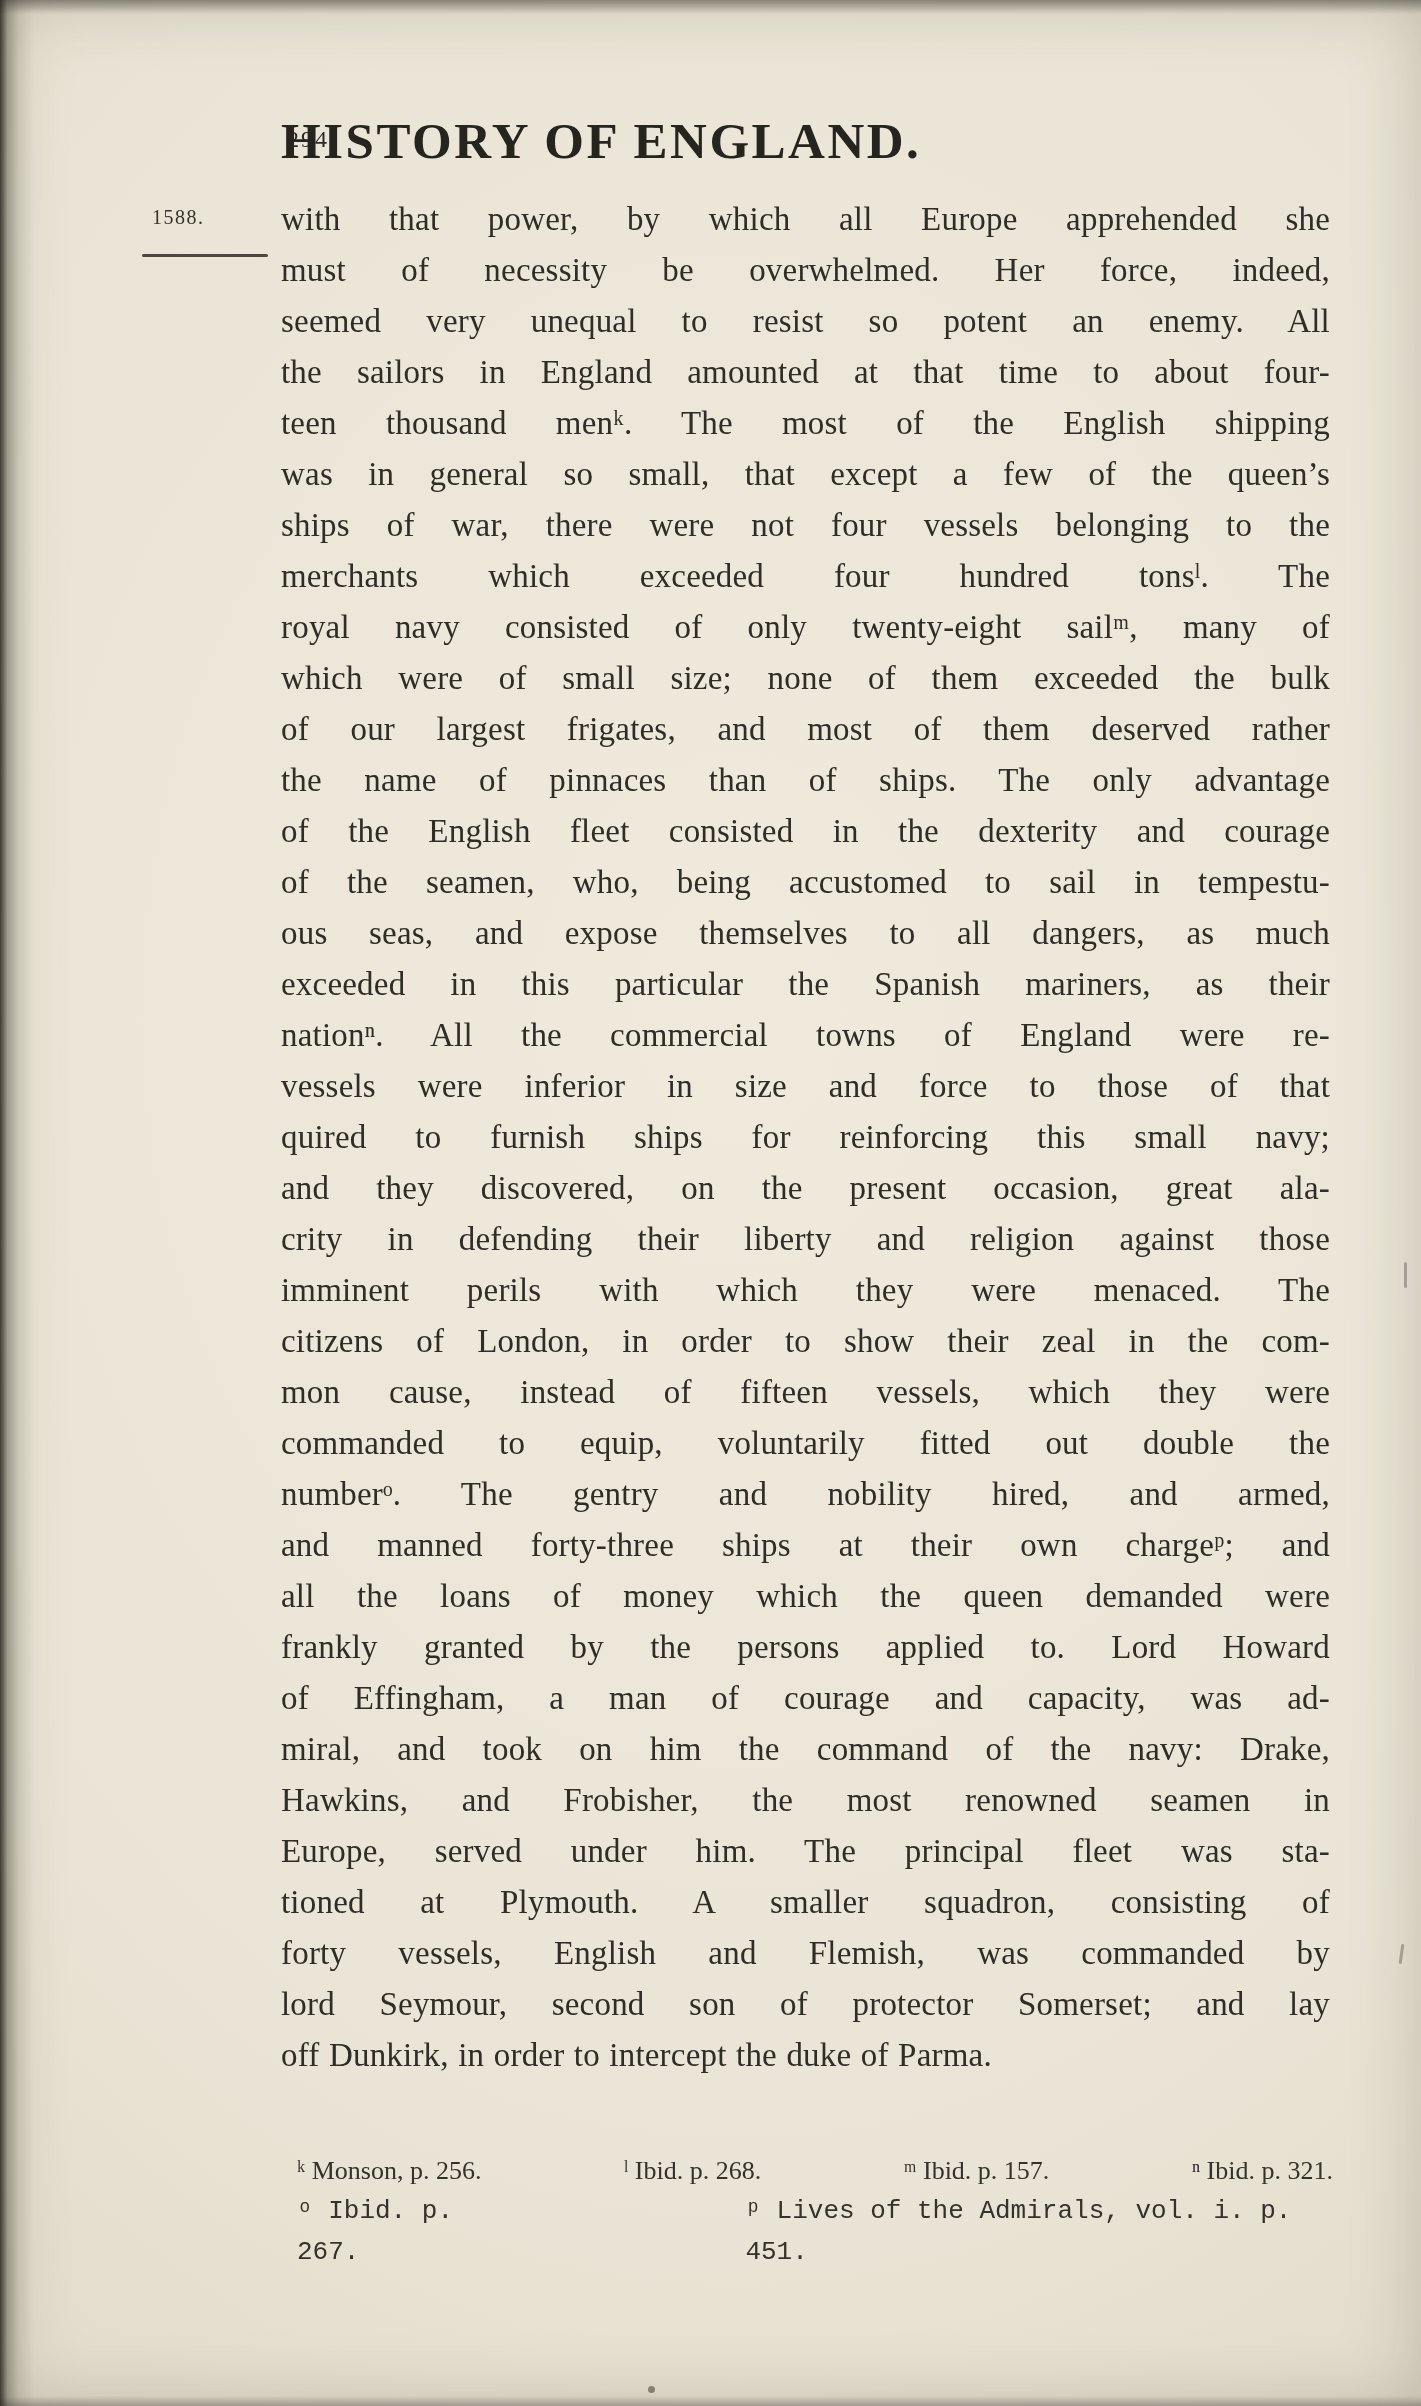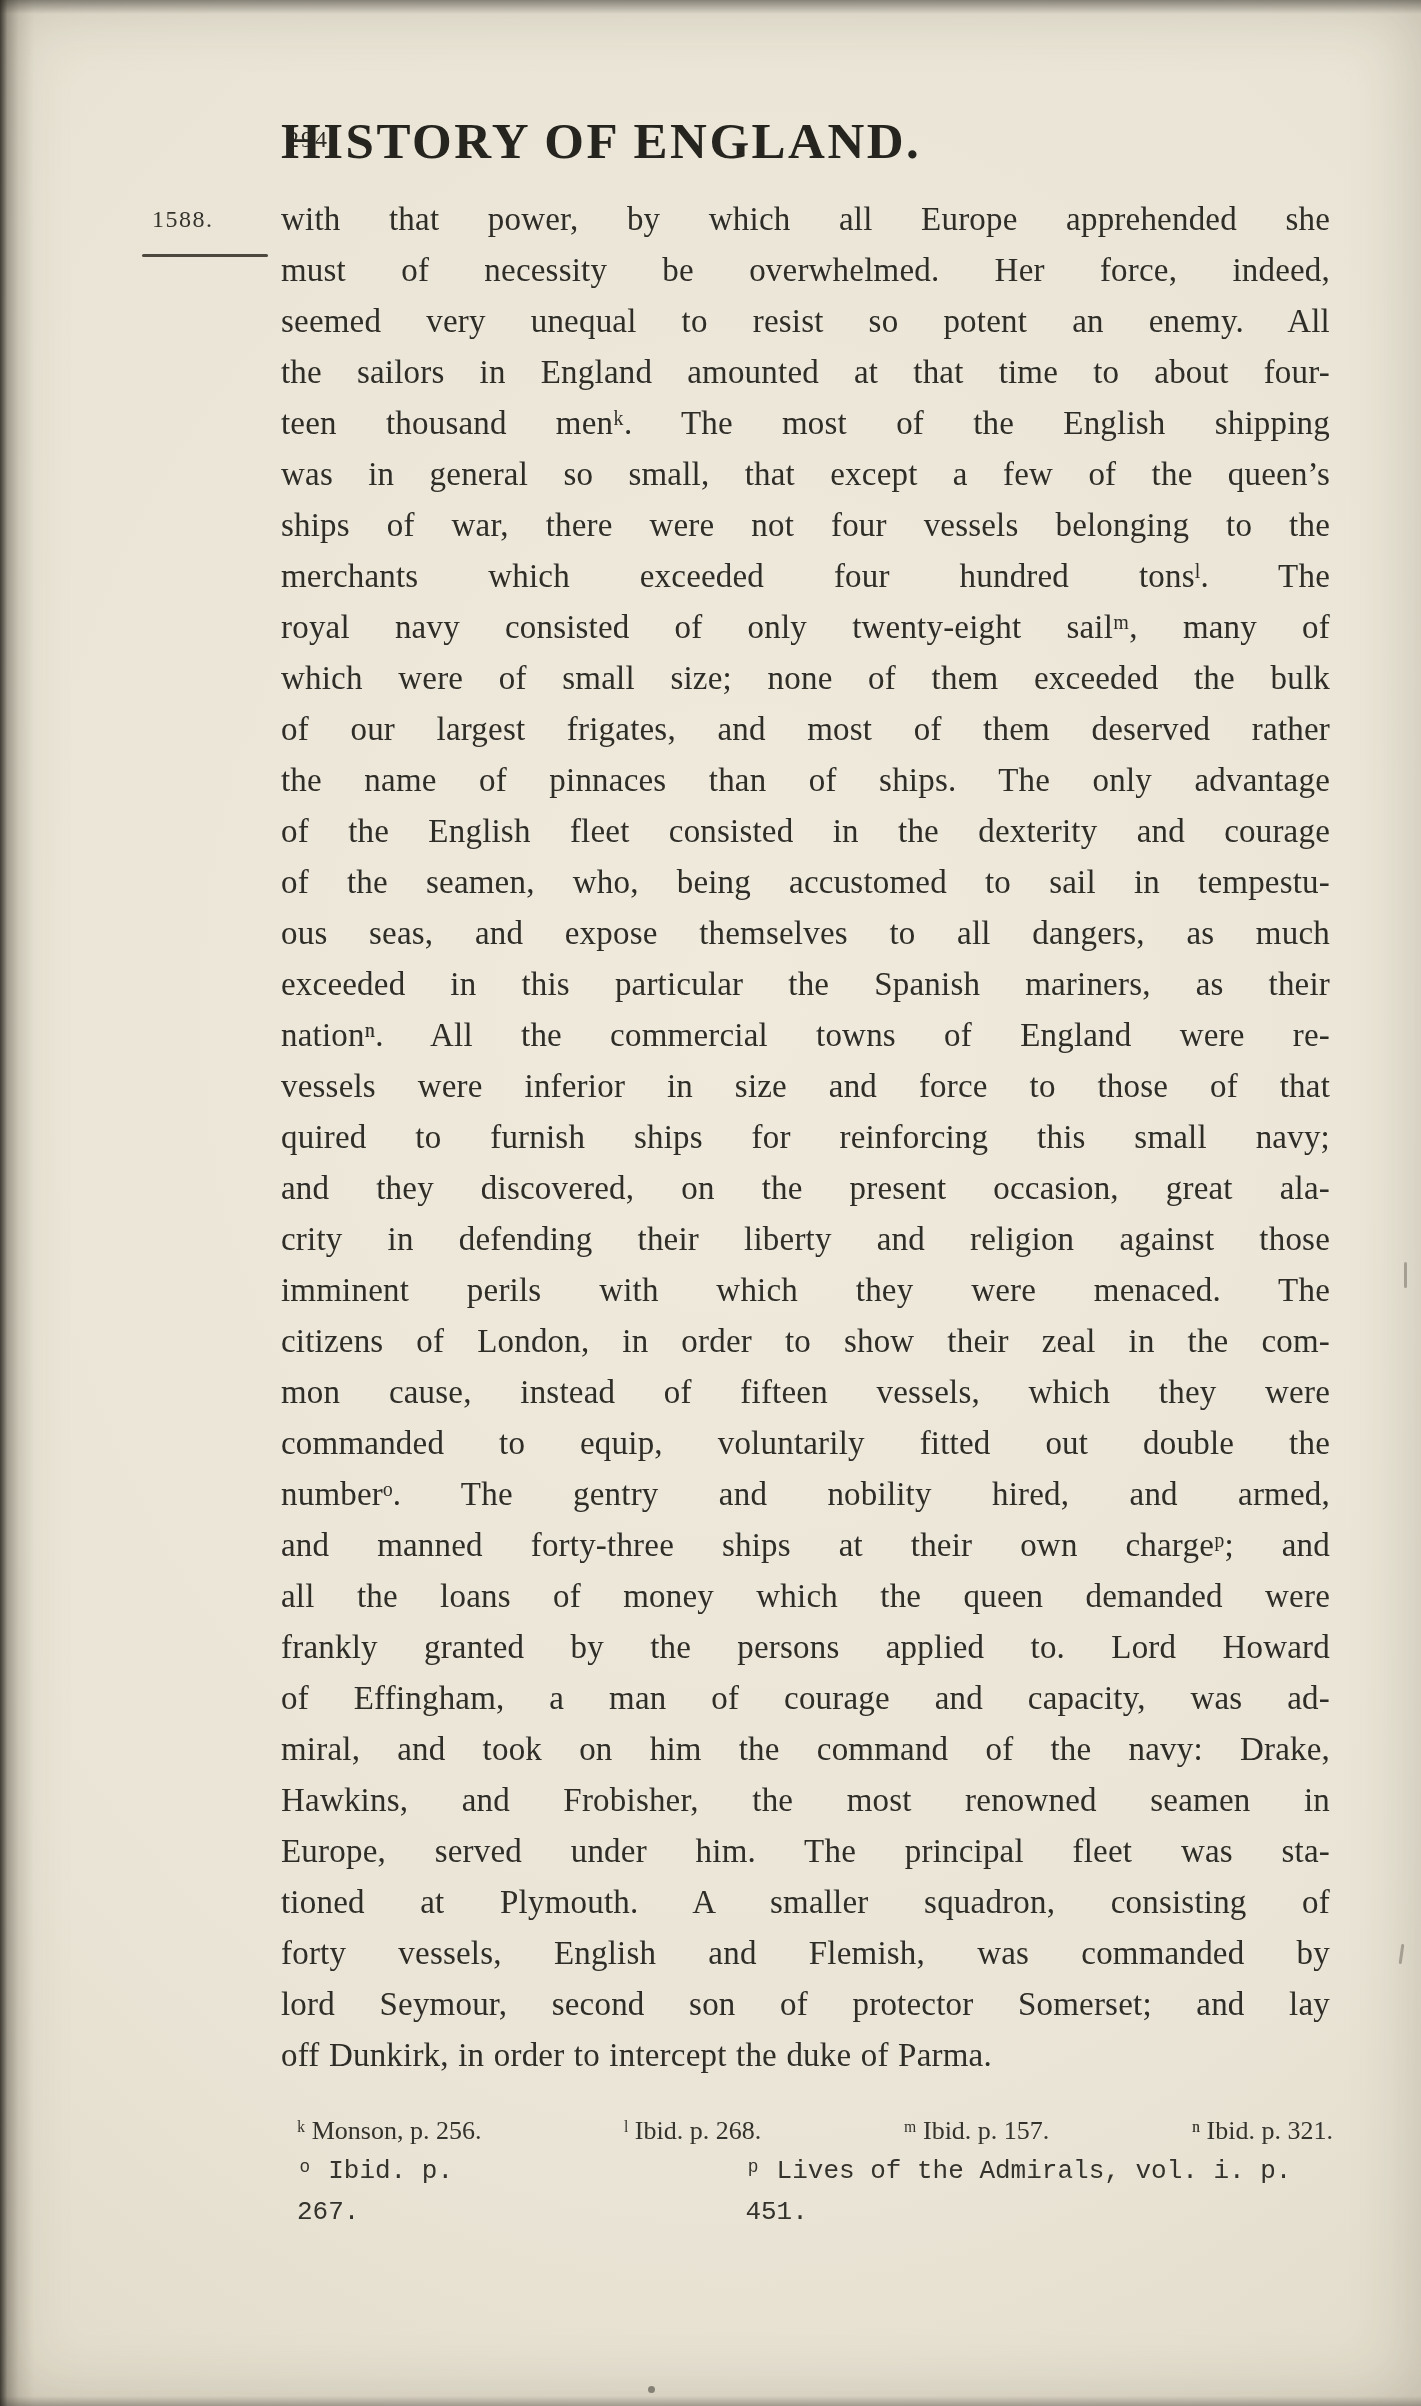--- a/index.html
+++ b/index.html
@@ -35,42 +35,42 @@
     position: absolute; left: 6px; top: 16px;
     font-size: 24px; letter-spacing: 2px; color: #2c2a25;
   }
   .running-title {
     position: absolute; left: 0; right: 0; top: 2px; text-align: left;
     font-size: 51px; font-weight: 700; letter-spacing: 2.5px; color: #26241f;
   }
 
   .margin-note {
     position: absolute; left: 152px; top: 206px;
-    font-size: 24px; letter-spacing: 1.5px; color: #35332d;
+    font-size: 20px; letter-spacing: 1.5px; color: #35332d;
   }
   .margin-rule {
     position: absolute; left: 142px; top: 254px; width: 126px; height: 3px;
     background: #4c483f; border-radius: 2px;
   }
 
   .text-col { position: absolute; left: 281px; top: 194px; width: 1049px; }
   .body-line {
     font-size: 33px; line-height: 51px;
     letter-spacing: .2px; word-spacing: 1px;
     text-align: justify; text-align-last: justify;
     color: #2f2d28;
   }
   .body-line.last { text-align-last: left; }
 
   .footnotes {
     position: absolute; left: 297px; top: 2110px; width: 1036px;
     font-size: 26px; color: #34322c;
   }
   .footnote-row { display: flex; line-height: 41px; }
-  .footnote-row.spread { justify-content: space-between; }
+  .footnote-row.spread { justify-content: space-between; margin-top: 40px; }
   .footnote-row.gapped { gap: 228px; font-family: Liberation Mono, monospace; }
 
   .artifact-tick {
     position: absolute; width: 3px;
     background: rgba(60,55,45,.35); border-radius: 2px;
   }
   #tick1 { left: 1404px; top: 1262px; height: 26px; }
   #tick2 { left: 1400px; top: 1944px; height: 20px; transform: rotate(8deg); }
   .artifact-dot {
     position: absolute; left: 648px; top: 2386px; width: 7px; height: 7px;

